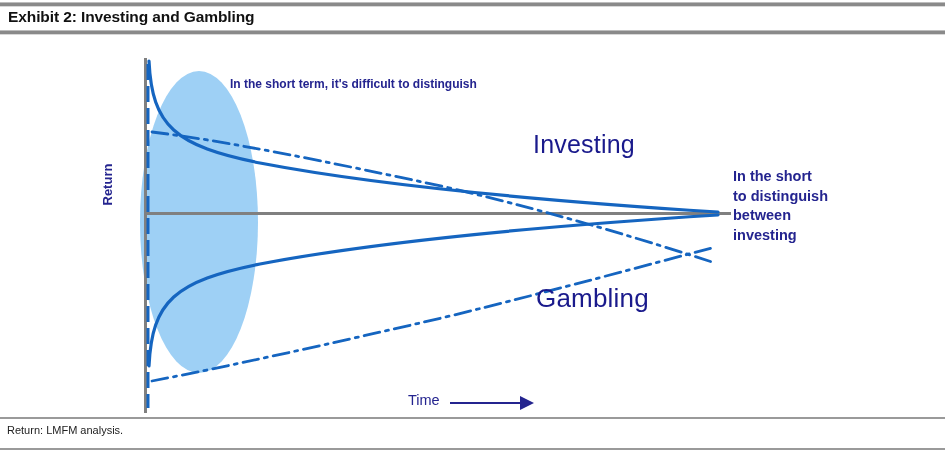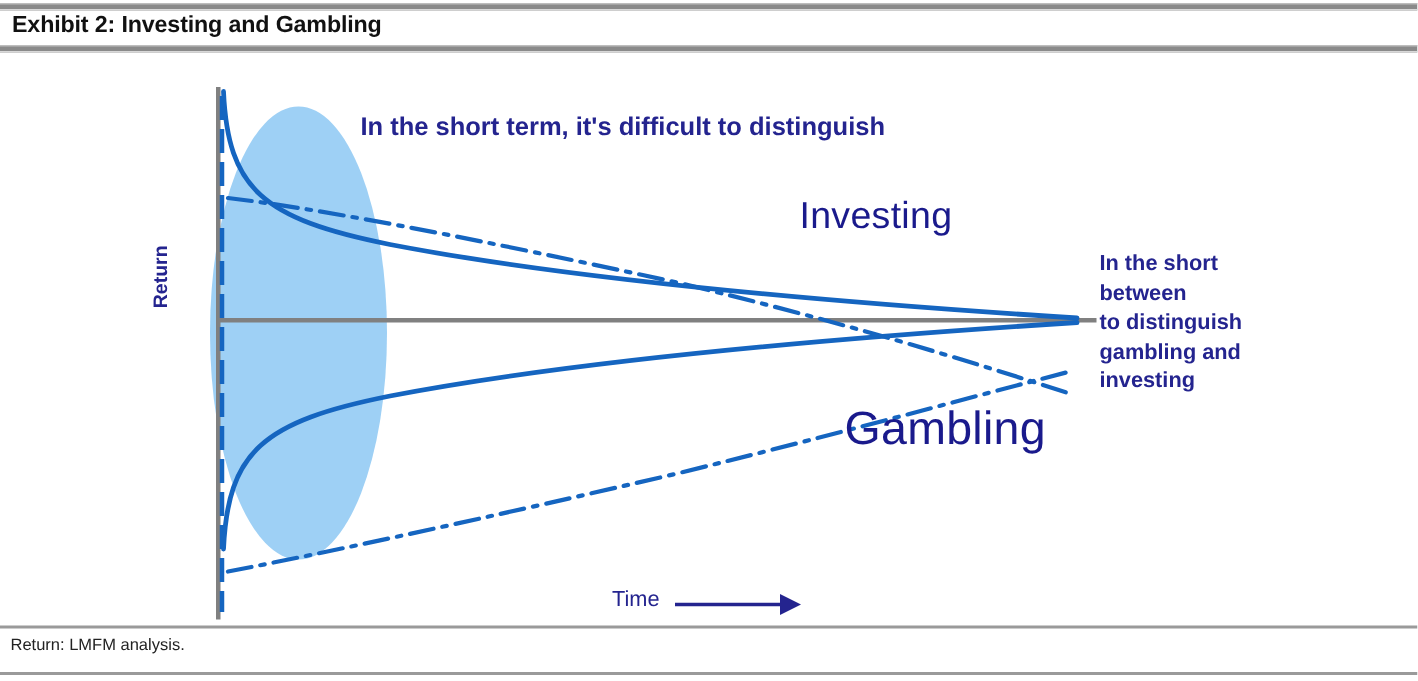--- a/index.html
+++ b/index.html
@@ -22,32 +22,32 @@
   #source-note{
     position:absolute;left:7px;top:424px;
     font-size:11px;color:#222222;white-space:nowrap;
   }
 
   #chart-area{position:absolute;left:0;top:36px;width:945px;height:378px;}
   svg#chart-svg{position:absolute;left:0;top:0;width:945px;height:378px;display:block;}
 
   .anno{position:absolute;color:#24248f;font-weight:bold;}
   #annotation-short-term{
-    left:230px;top:39px;width:360px;font-size:17px;line-height:19px;text-align:right;
+    left:230px;top:39px;width:360px;font-size:12px;line-height:19px;
   }
   #annotation-long-term{
     left:733px;top:131px;width:120px;font-size:14.5px;line-height:19.5px;
   }
   #label-investing{
     position:absolute;left:533px;top:94px;
     font-size:25px;color:#1a1a8c;font-weight:normal;letter-spacing:0.2px;
   }
   #label-gambling{
-    position:absolute;left:536px;top:232px;
-    font-size:31px;color:#1a1a8c;font-weight:normal;letter-spacing:0.2px;margin-left:27px;
+    position:absolute;left:536px;top:247px;
+    font-size:26px;color:#1a1a8c;font-weight:normal;letter-spacing:0.2px;
   }
   #label-return{
     position:absolute;left:97px;top:152px;width:20px;
     font-size:13px;color:#24248f;font-weight:bold;
     transform:rotate(-90deg);transform-origin:center center;
     white-space:nowrap;text-align:center;
   }
   #label-time{
     position:absolute;left:408px;top:356px;
     font-size:14.5px;color:#24248f;font-weight:normal;
@@ -98,23 +98,22 @@
       <polygon points="520,360 534,367 520,374" fill="#24248F"></polygon>
     </g>
   </svg>
 
   <div class="anno" id="annotation-short-term">
     <div>In the short term, it's difficult to distinguish</div>
   </div>
 
   <div class="anno" id="annotation-long-term">
     <div>In the short</div>
+    <div>to distinguish</div>
     <div>between</div>
-    <div>to distinguish</div>
-    <div>gambling and</div>
     <div>investing</div>
   </div>
 
   <div id="label-investing">Investing</div>
   <div id="label-gambling">Gambling</div>
   <div id="label-return">Return</div>
   <div id="label-time">Time</div>
 </div>
 
 <div class="rule" id="rule-above-source"></div>

